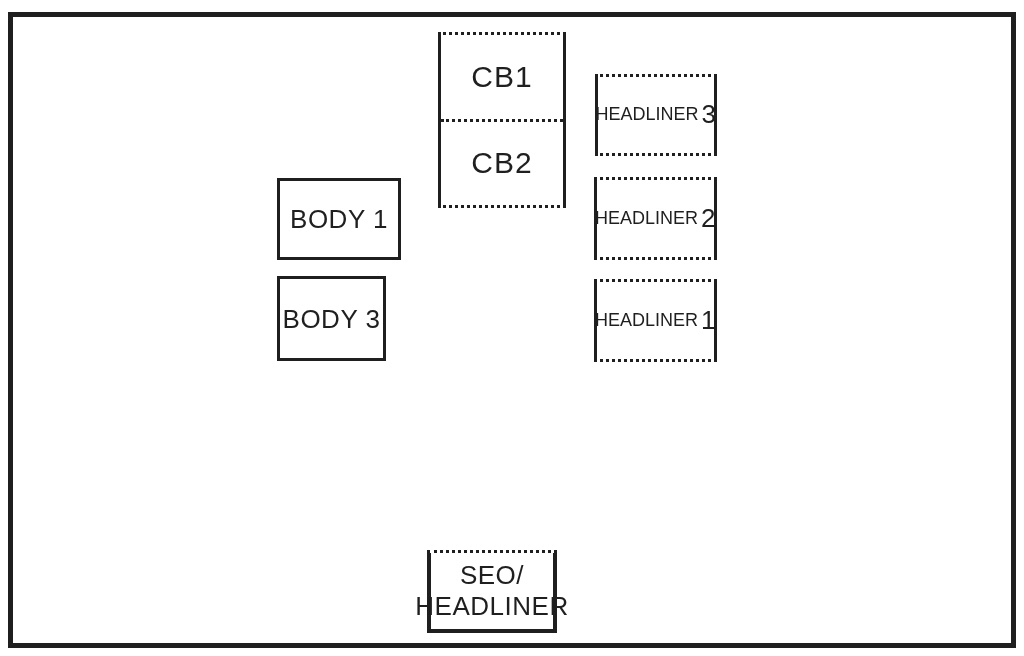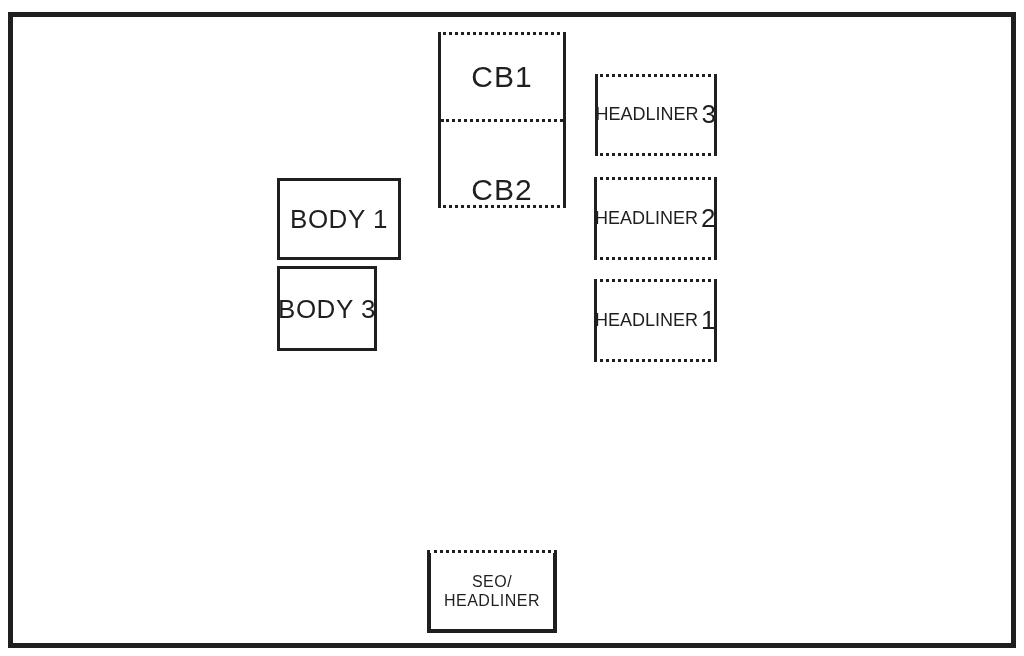--- a/index.html
+++ b/index.html
@@ -38,21 +38,21 @@
     justify-content: center;
     text-align: center;
     letter-spacing: 0.5px;
   }
   .fbox.solid {
     border: 3px solid var(--ink);
   }
   .body-label { font-size: 26px; line-height: 1; white-space: nowrap; }
   .box-body2 { left: 277px; top: 73px;  width: 125px; height: 84px; }
   .box-body1 { left: 277px; top: 178px; width: 124px; height: 82px; }
-  .box-body3 { left: 277px; top: 266px; width: 100px; height: 85px; }
+  .box-body3 { left: 277px; top: 276px; width: 109px; height: 85px; }
 
   .cb-stack {
     position: absolute;
     left: 438px; top: 32px;
     width: 128px; height: 176px;
     background: var(--bg);
     border-left: 3px solid var(--ink);
     border-right: 3px solid var(--ink);
     border-top: 3px dotted var(--ink);
     border-bottom: 3px dotted var(--ink);
@@ -61,41 +61,41 @@
   }
   .cb-cell {
     flex: 1;
     display: flex;
     align-items: center;
     justify-content: center;
     font-size: 30px;
     line-height: 1;
     letter-spacing: 1px;
   }
-  .cb-cell + .cb-cell { border-top: 3px dotted var(--ink); align-items: flex-end; }
+  .cb-cell + .cb-cell { border-top: 3px dotted var(--ink); }
 
   .headliner {
     flex-direction: row;
     gap: 3px;
   }
   .hl-line1 { font-size: 18px; line-height: 1.1; letter-spacing: 0; white-space: nowrap; }
   .hl-line2 { font-size: 26px; line-height: 1.05; }
   .box-hl3 { left: 595px; top: 74px;  width: 122px; height: 82px; }
   .box-hl2 { left: 594px; top: 177px; width: 123px; height: 83px; }
   .box-hl1 { left: 594px; top: 279px; width: 123px; height: 83px; }
 
   .box-seo {
     left: 427px; top: 550px;
     width: 130px; height: 83px;
     flex-direction: column;
     border-left-width: 4px;
     border-right-width: 4px;
     border-bottom: 4px solid var(--ink);
   }
-  .seo-line { font-size: 16px; line-height: 1.2; letter-spacing: 0.5px; white-space: nowrap; }
+  .seo-line { font-size: 26px; line-height: 1.2; letter-spacing: 0.5px; white-space: nowrap; }
 </style>
 </head>
 <body>
 
 <div class="diagram">
   <div class="frame"></div>
 
 
   <div class="fbox solid box-body1">
     <span class="body-label">BODY 1</span>

